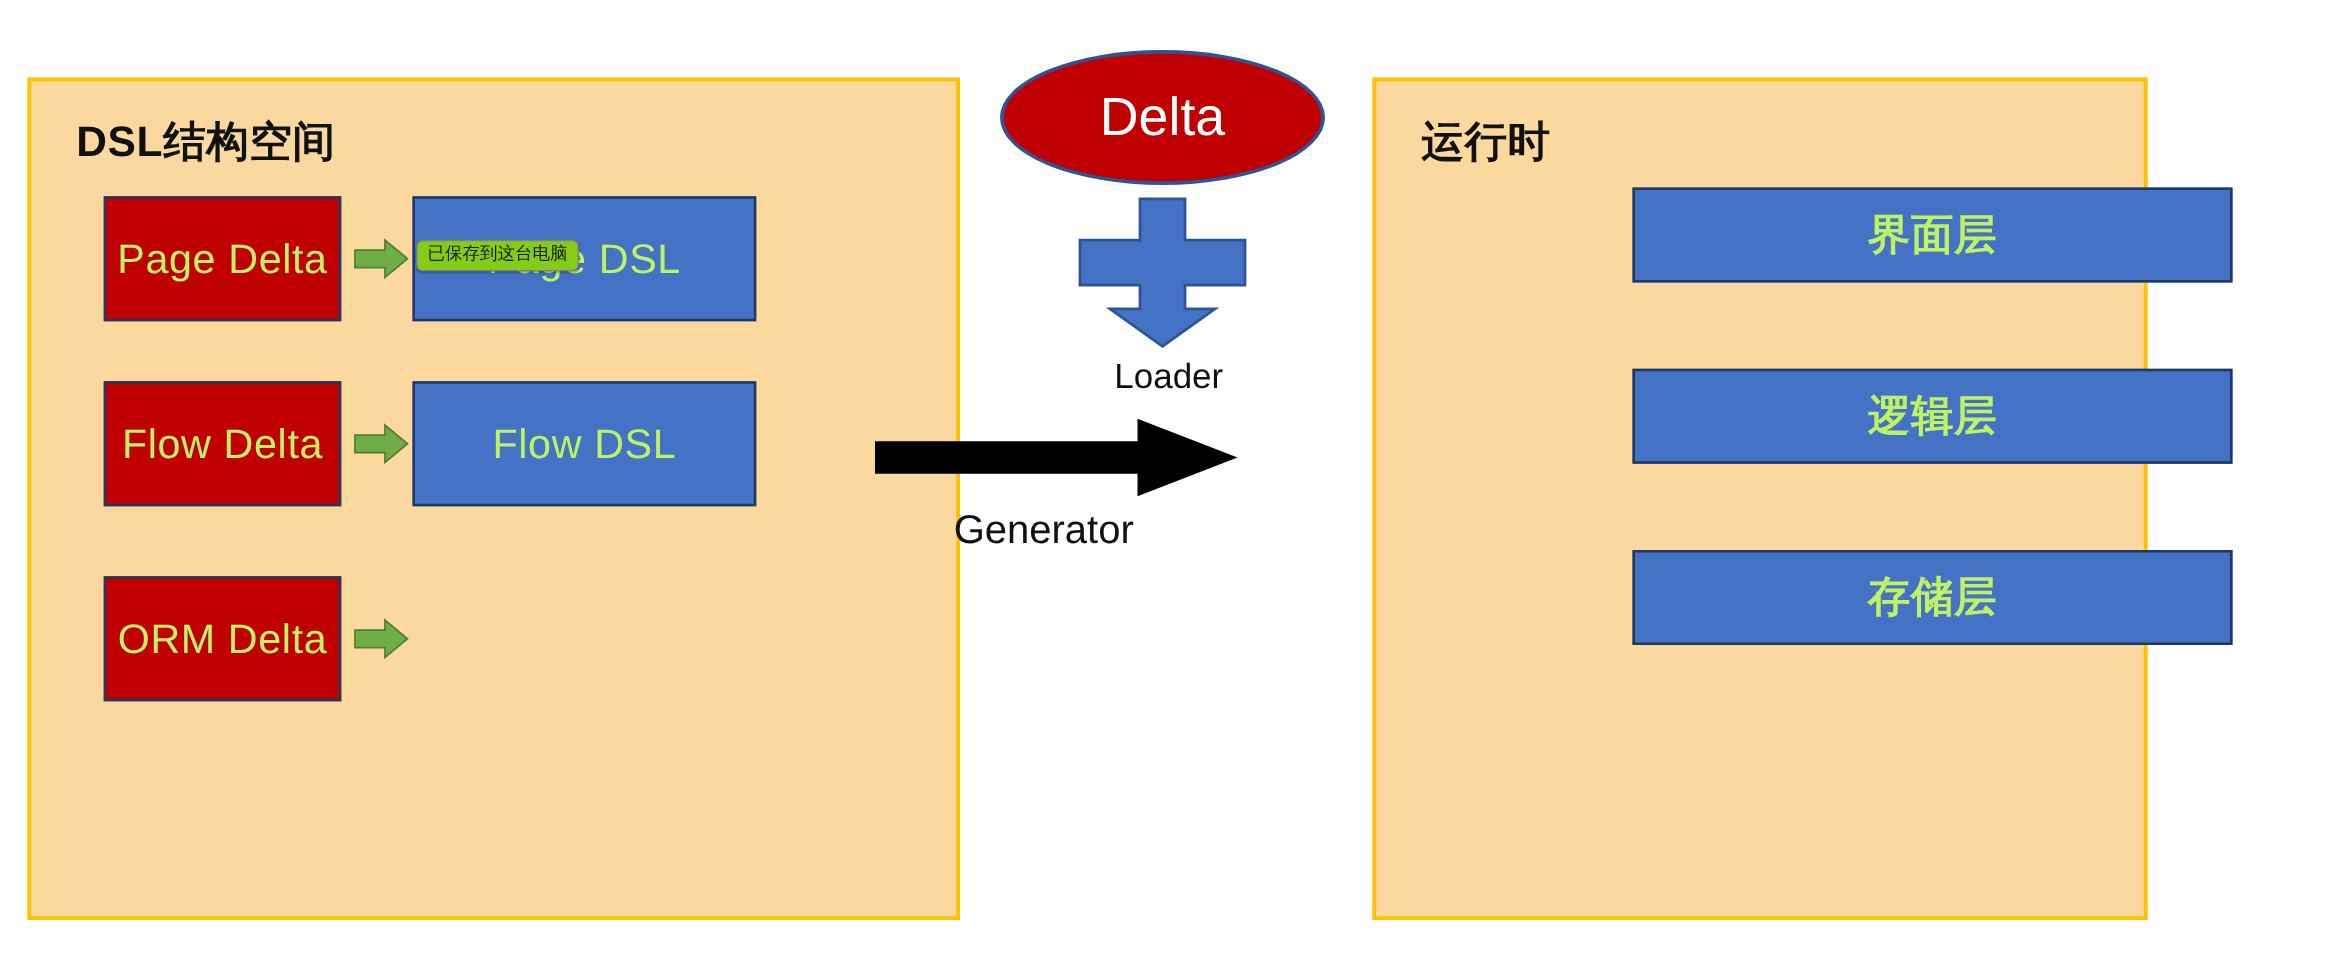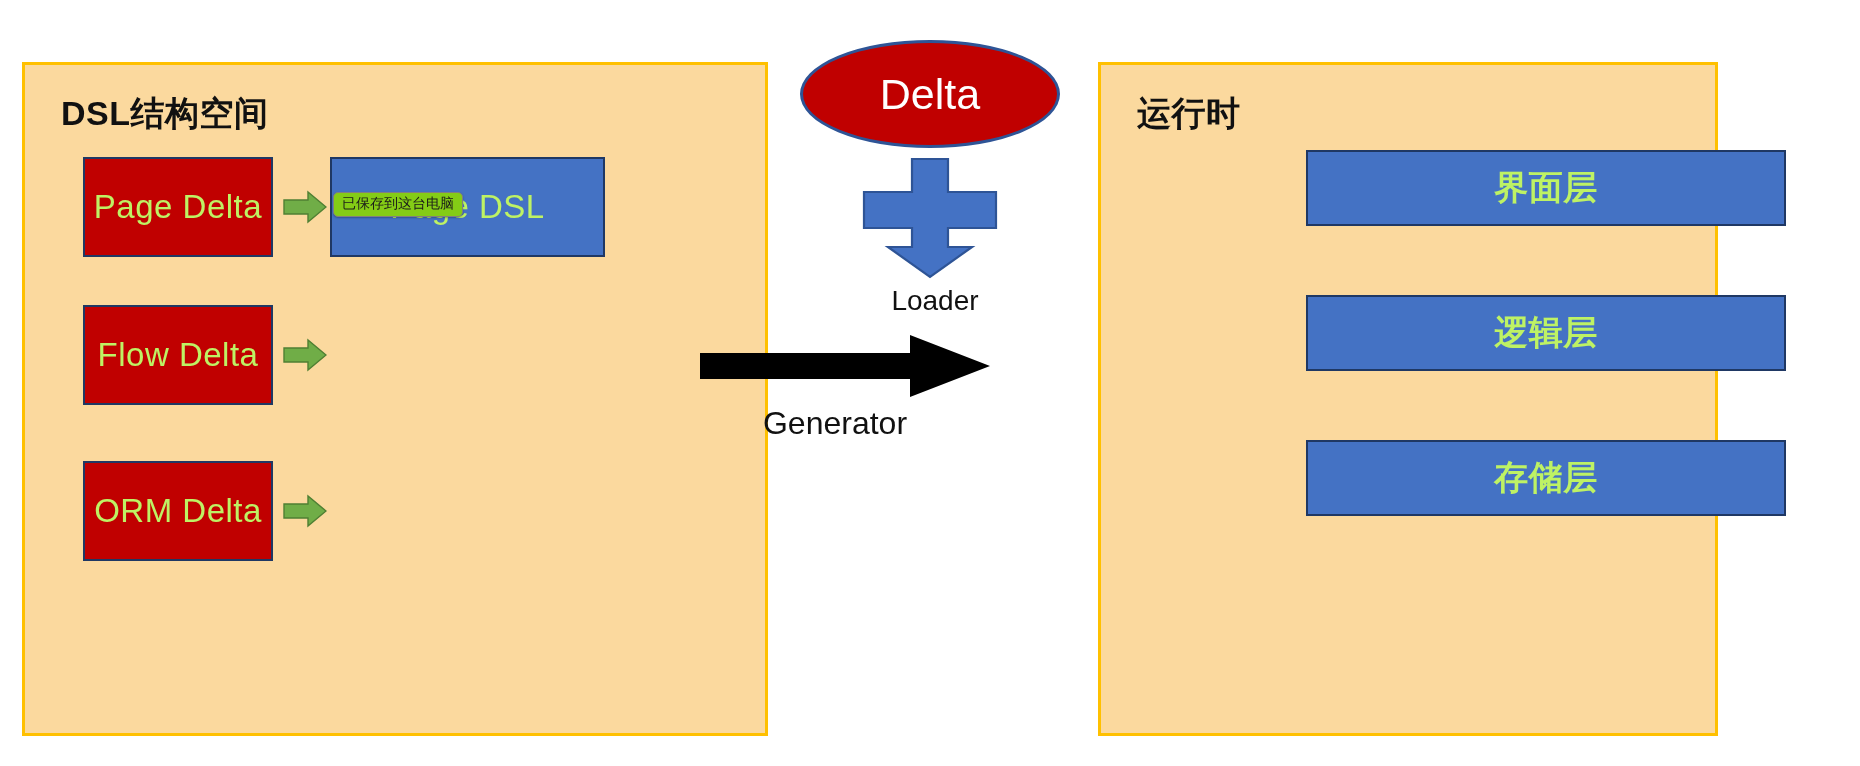--- a/index.html
+++ b/index.html
@@ -191,20 +191,21 @@
       </svg>
     </div>
     <div class="box box-dsl dsl-col row-1">Page DSL</div>
 
     <div class="box box-delta delta-col row-2">Flow Delta</div>
     <div class="green-arrow ga-row-2">
       <svg width="44" height="34" viewBox="0 0 44 34" xmlns="http://www.w3.org/2000/svg">
         <polygon points="1,10 25,10 25,2 43,17 25,32 25,24 1,24" fill="#70ad47" stroke="#4f7f33" stroke-width="1.4"></polygon>
       </svg>
     </div>
+    <div class="box box-dsl dsl-col row-2">Flow DSL</div>
 
     <div class="box box-delta delta-col row-3">ORM Delta</div>
     <div class="green-arrow ga-row-3">
       <svg width="44" height="34" viewBox="0 0 44 34" xmlns="http://www.w3.org/2000/svg">
         <polygon points="1,10 25,10 25,2 43,17 25,32 25,24 1,24" fill="#70ad47" stroke="#4f7f33" stroke-width="1.4"></polygon>
       </svg>
     </div>
 
   </div>
 

